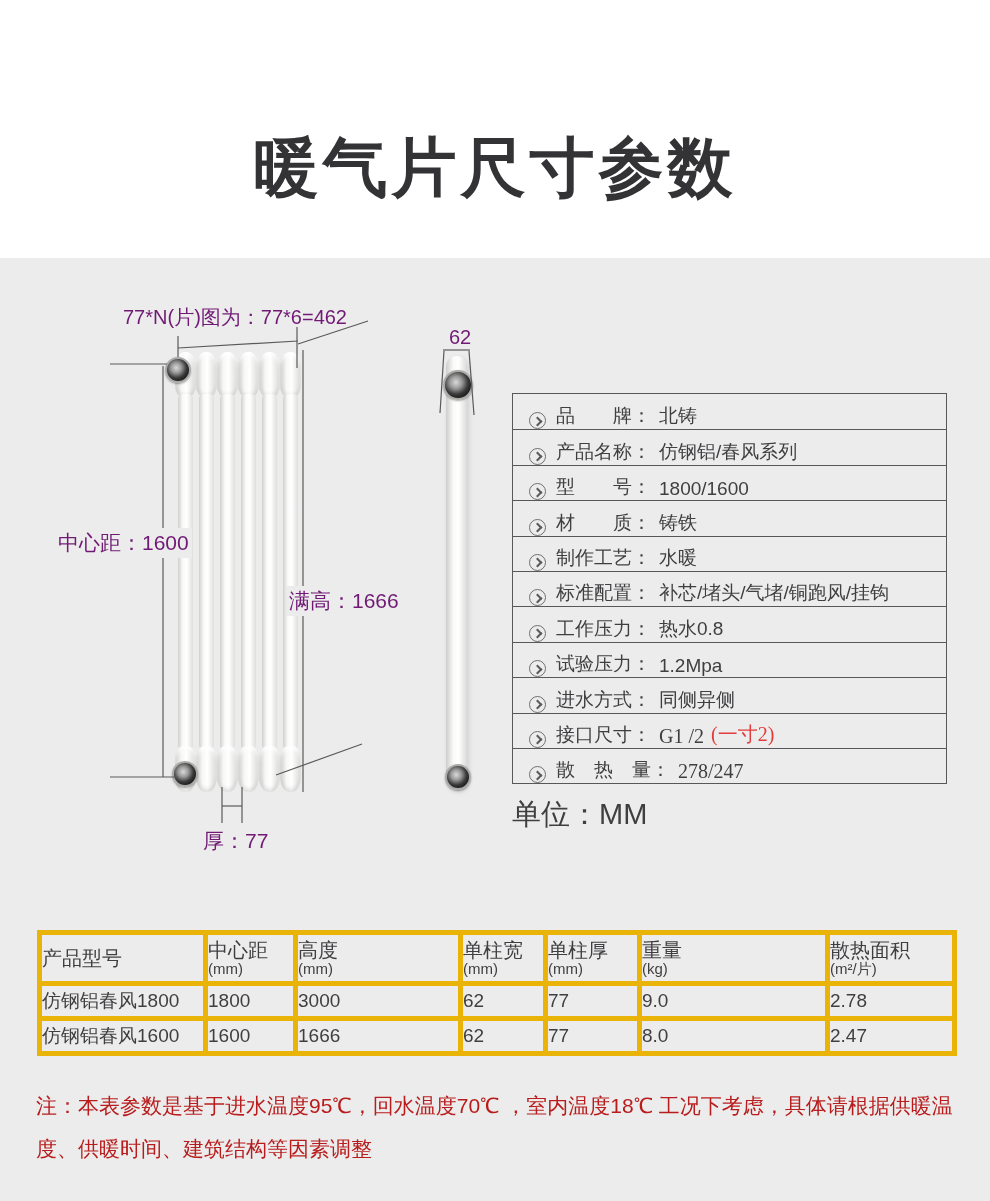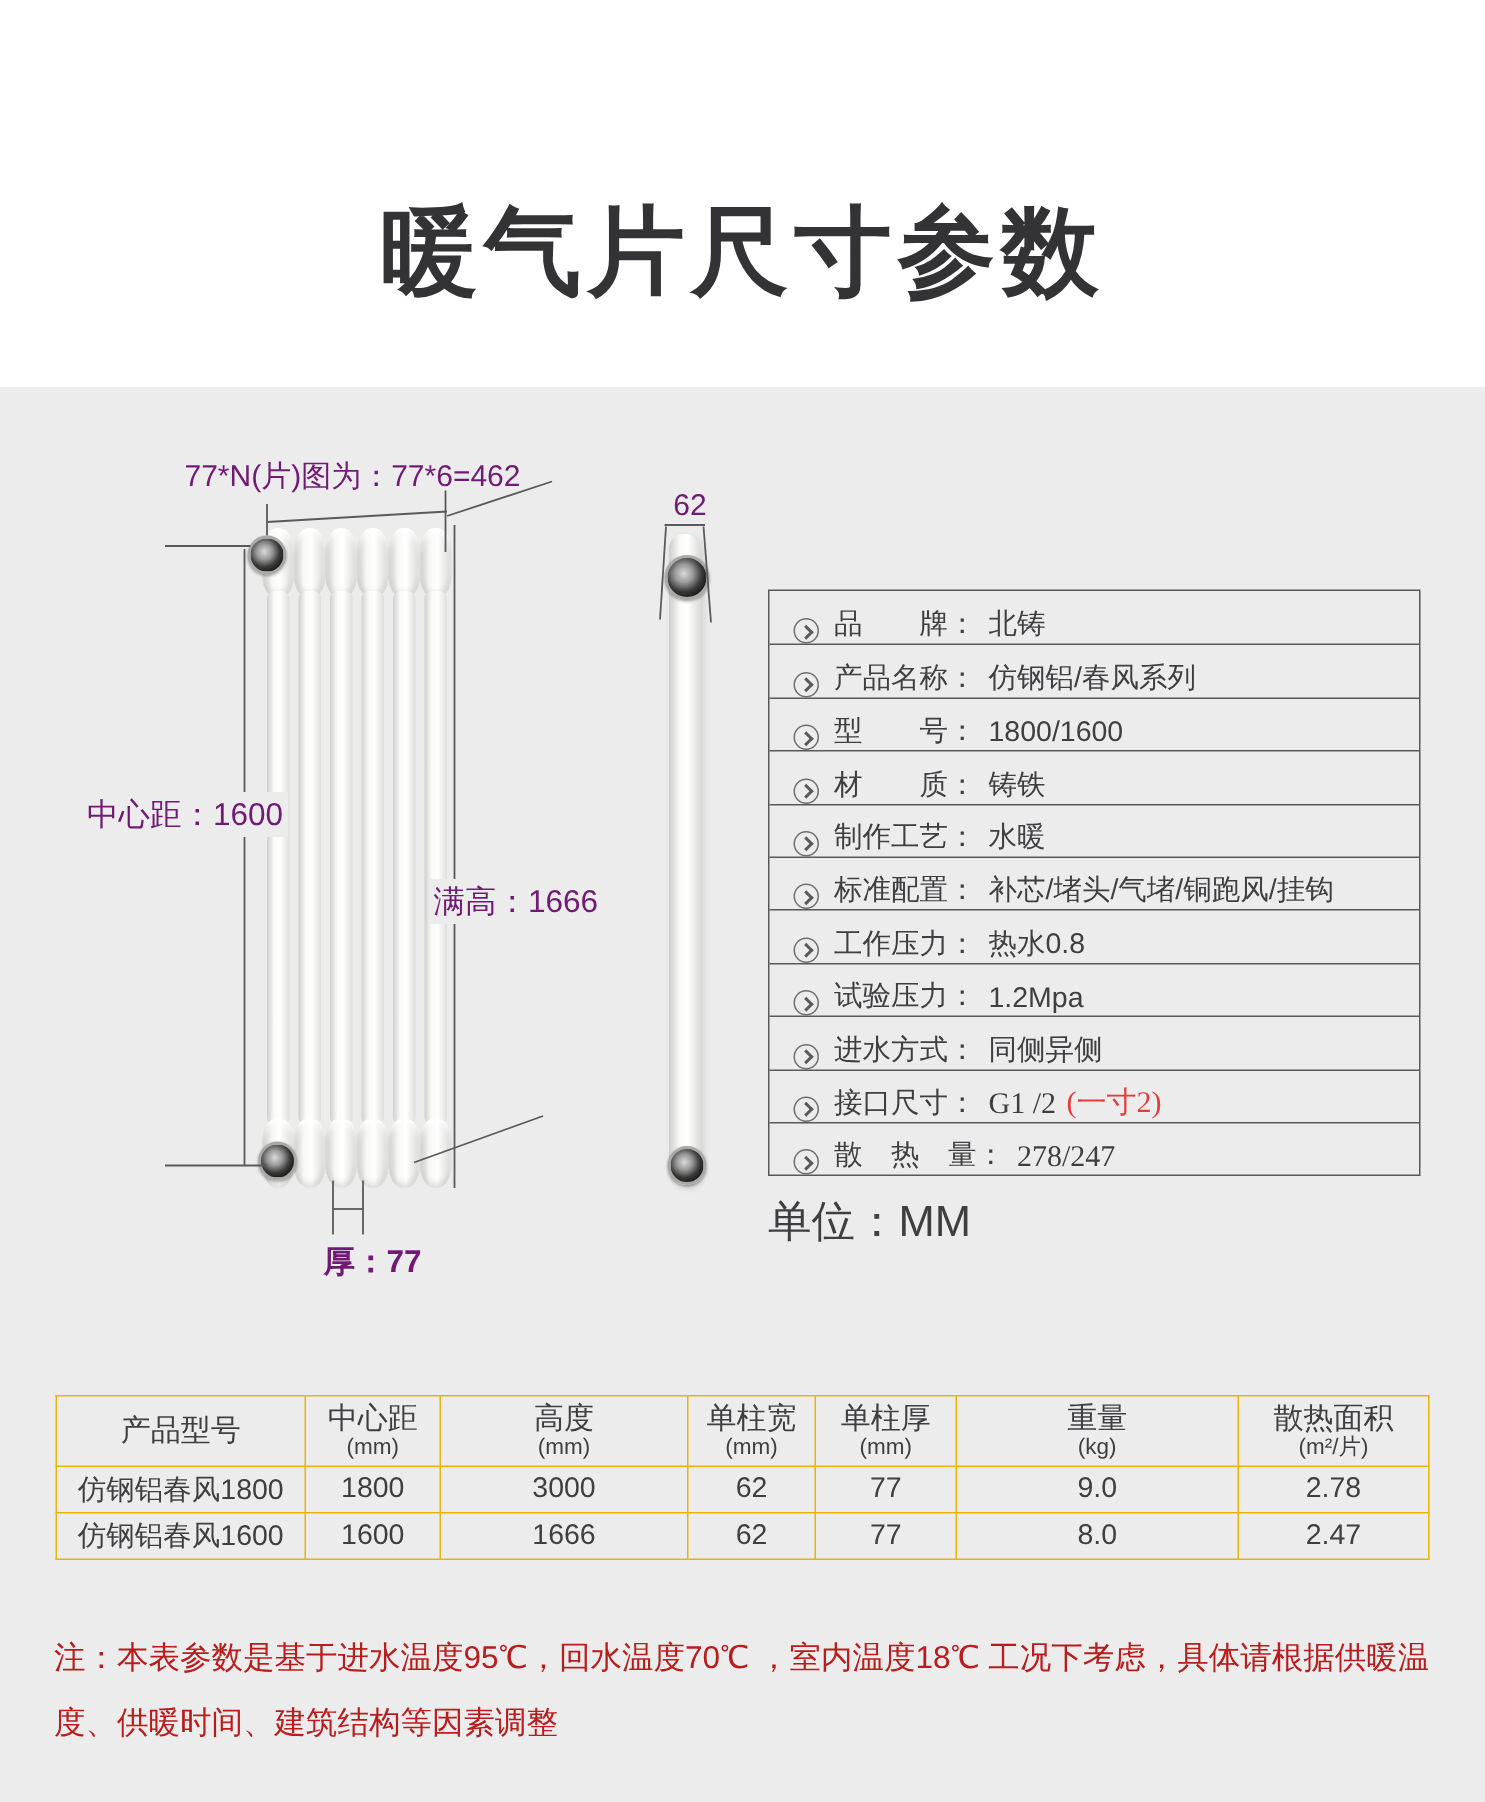--- a/index.html
+++ b/index.html
@@ -39,42 +39,42 @@
 
   
   .dim-svg{position:absolute;left:0;top:0;z-index:3;pointer-events:none;}
   .dim-svg line{stroke:#5a5a5c;stroke-width:1.2;}
 
   
   .dim-label{position:absolute;z-index:4;color:#701a75;font-size:21px;background:#ececec;padding:1px 3px;white-space:nowrap;}
   .lbl-top-dim{left:120px;top:303px;font-size:20px;background:transparent;}
   .lbl-center{left:55px;top:516px;margin-top:12px;}
   .lbl-height{left:286px;top:586px;}
-  .lbl-thick{left:200px;top:826px;width:78px;text-align:right;font-weight:bold;}
+  .lbl-thick{left:200px;top:826px;width:78px;text-align:left;}
   .lbl-62{left:441px;top:325px;width:32px;text-align:center;font-size:20px;background:transparent;}
 
   
   .spec-list{position:absolute;left:512px;top:393px;width:433px;border:1px solid #58585a;z-index:4;}
   .spec-row{display:flex;align-items:flex-end;height:35.4px;border-top:1px solid #58585a;
     font-size:19px;color:#3f3f41;padding-left:16px;box-sizing:border-box;}
   .spec-row:first-child{border-top:none;}
   .circ-icon{width:17px;height:17px;border:1px solid #6f6f71;border-radius:50%;
     margin-right:10px;position:relative;flex:none;box-sizing:border-box;}
   .circ-icon::after{content:"";position:absolute;left:3.5px;top:4.5px;width:5px;height:5px;
     border-top:2px solid #5a5a5c;border-right:2px solid #5a5a5c;transform:rotate(45deg);}
   .spec-label{white-space:pre;}
   .spec-value{margin-left:8px;white-space:nowrap;}
   .serif{font-family:"Liberation Serif",serif;font-size:20px;}
   .red-note-inline{color:#e43c3c;margin-left:7px;}
 
   .unit-label{position:absolute;left:512px;top:795px;font-size:29px;color:#3f3f41;z-index:4;}
 
   
   .main-table{position:absolute;left:37px;top:930px;border-collapse:collapse;table-layout:fixed;z-index:4;}
-  .main-table th,.main-table td{border:1px solid #eab308;text-align:center;color:#3f3f41;
+  .main-table th,.main-table td{border:5px solid #eab308;text-align:left;color:#3f3f41;
     padding:0;font-weight:normal;}
   .main-table th{height:46px;}
   .main-table td{height:30px;font-size:19px;}
   .h-label{font-size:20px;line-height:22px;}
   .h-unit{font-size:15px;line-height:16px;}
 
   
   .note{position:absolute;left:36px;top:1084px;width:928px;font-size:21px;line-height:43px;
     color:#b91c1c;z-index:4;}
 </style>

